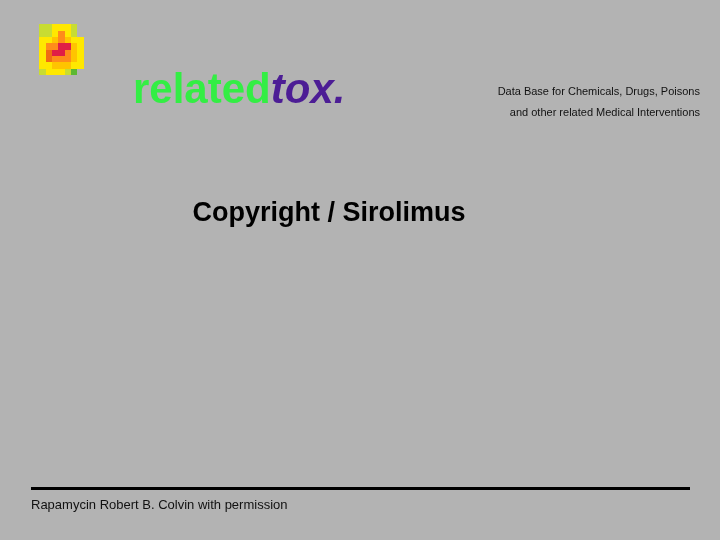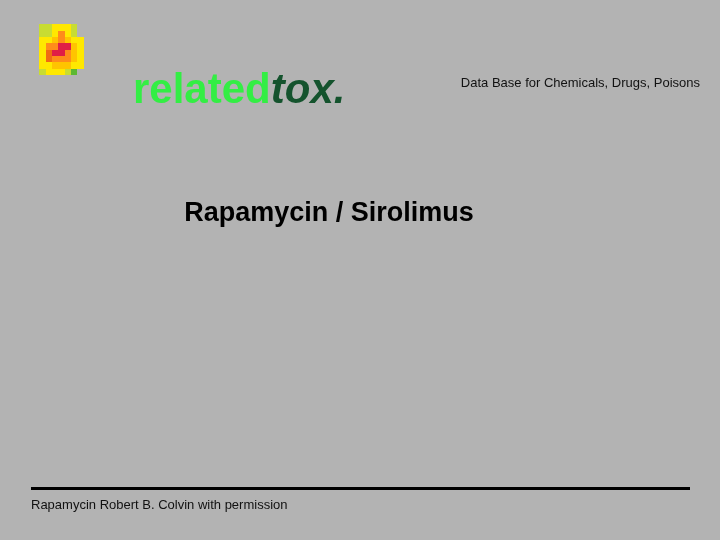--- a/index.html
+++ b/index.html
@@ -40,32 +40,32 @@
     font-size: 42px;
     font-weight: bold;
     line-height: 1;
     white-space: nowrap;
   }
   .wordmark .part-nephro {
     color: #33ee44;
     font-style: normal;
   }
   .wordmark .part-tox {
-    color: #14532d;
+    color: #4c1d95;
     font-style: italic;
   }
 
   .tagline {
     position: absolute;
     right: 20px;
-    top: 72px;
+    top: 81px;
     width: 320px;
     text-align: right;
     color: #121212;
-    font-size: 13px;
+    font-size: 11px;
     line-height: 21px;
   }
   .tagline div { white-space: nowrap; }
 
   
   .slide-title {
     position: absolute;
     left: 0;
     right: 0;
     top: 196px;
@@ -193,22 +193,23 @@
       <span style="background: transparent;"></span>
       <span style="background: transparent;"></span>
     </div>
 
   <div class="wordmark">
     <span class="part-nephro">related</span><span class="part-tox">tox.</span>
   </div>
 
   <div class="tagline">
     <div>Data Base for Chemicals, Drugs, Poisons</div>
+    <div>and other related Medical Interventions</div>
   </div>
 
-  <div class="slide-title">Rapamycin / Sirolimus</div>
+  <div class="slide-title">Copyright / Sirolimus</div>
 
   <div class="content-area"></div>
 
   <div class="footer-rule"></div>
   <div class="footer-text">Rapamycin Robert B. Colvin with permission</div>
 
 </div>
 
 </body></html>

